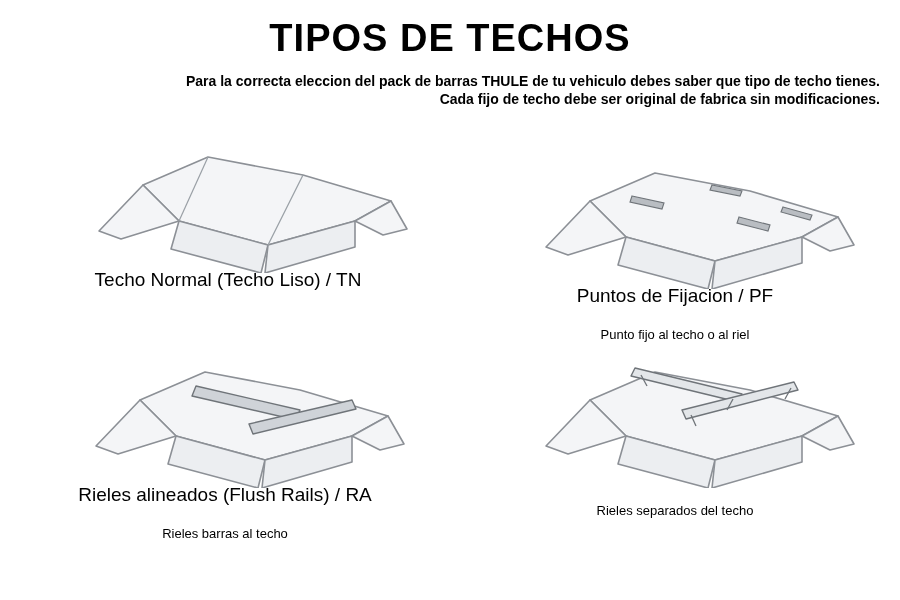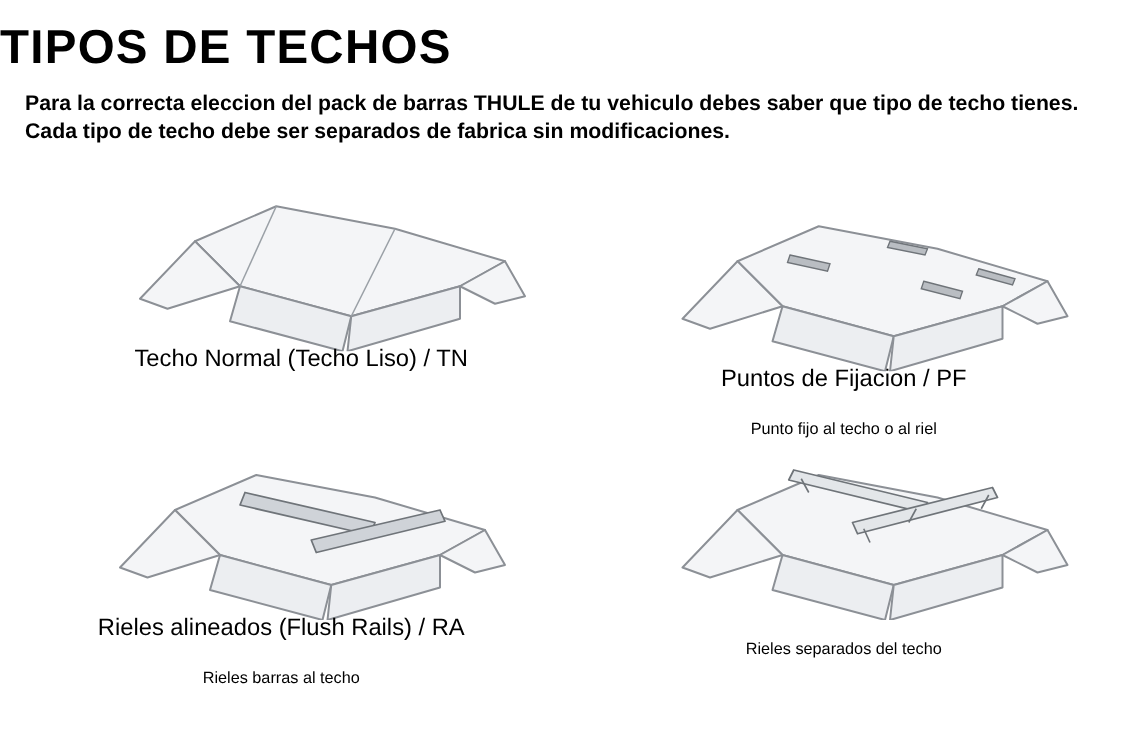--- a/index.html
+++ b/index.html
@@ -15,51 +15,51 @@
     overflow: hidden;
     position: relative;
   }
   .page {
     width: 900px;
     height: 600px;
     position: relative;
     box-sizing: border-box;
   }
   .title {
-    text-align: left;
+    text-align: center;
     font-size: 38px;
     font-weight: bold;
     letter-spacing: 1px;
     margin: 18px 0 6px 0;
     line-height: 1.1;
   }
   .subtitle-block {
-    text-align: left;
-    font-size: 17px;
+    text-align: right;
+    font-size: 14px;
     font-weight: bold;
     line-height: 1.33;
     margin: 12px auto;
     width: 860px;
   }
   .subtitle-line {
     display: block;
   }
   .grid {
     position: relative;
     margin-top: 14px;
     width: 900px;
     height: 430px;
   }
   .cell {
     position: absolute;
     width: 450px;
     height: 215px;
     box-sizing: border-box;
   }
-  .cell-tn { left: 16px;   top: 0px; }
+  .cell-tn { left: 3px;   top: 0px; }
   .cell-pf { left: 450px; top: 16px; }
   .cell-ra { left: 0px;   top: 215px; padding-left: 24px; }
   .cell-rt { left: 450px; top: 215px; }
 
   .art {
     position: absolute;
     left: 0;
     top: 0;
     width: 450px;
     height: 150px;
@@ -85,21 +85,21 @@
 </style>
 </head>
 <body>
 
 <div class="page">
 
   <h1 class="title">TIPOS DE TECHOS</h1>
 
   <div class="subtitle-block">
     <span class="subtitle-line">Para la correcta eleccion del pack de barras THULE de tu vehiculo debes saber que tipo de techo tienes.</span>
-    <span class="subtitle-line">Cada tipo de techo debe ser separados de fabrica sin modificaciones.</span>
+    <span class="subtitle-line">Cada fijo de techo debe ser original de fabrica sin modificaciones.</span>
   </div>
 
   <div class="grid">
 
     <div class="cell cell-tn">
       <svg class="art" viewBox="0 0 450 150">
         <g fill="#f4f5f7" stroke="#8c9096" stroke-width="1.6" stroke-linejoin="round">
           <path d="M140 62 L205 34 L300 52 L388 78 L352 98 L265 122 L176 98 Z"></path>
           <path d="M140 62 L96 108 L118 116 L176 98 Z"></path>
           <path d="M388 78 L404 106 L380 112 L352 98 Z"></path>

